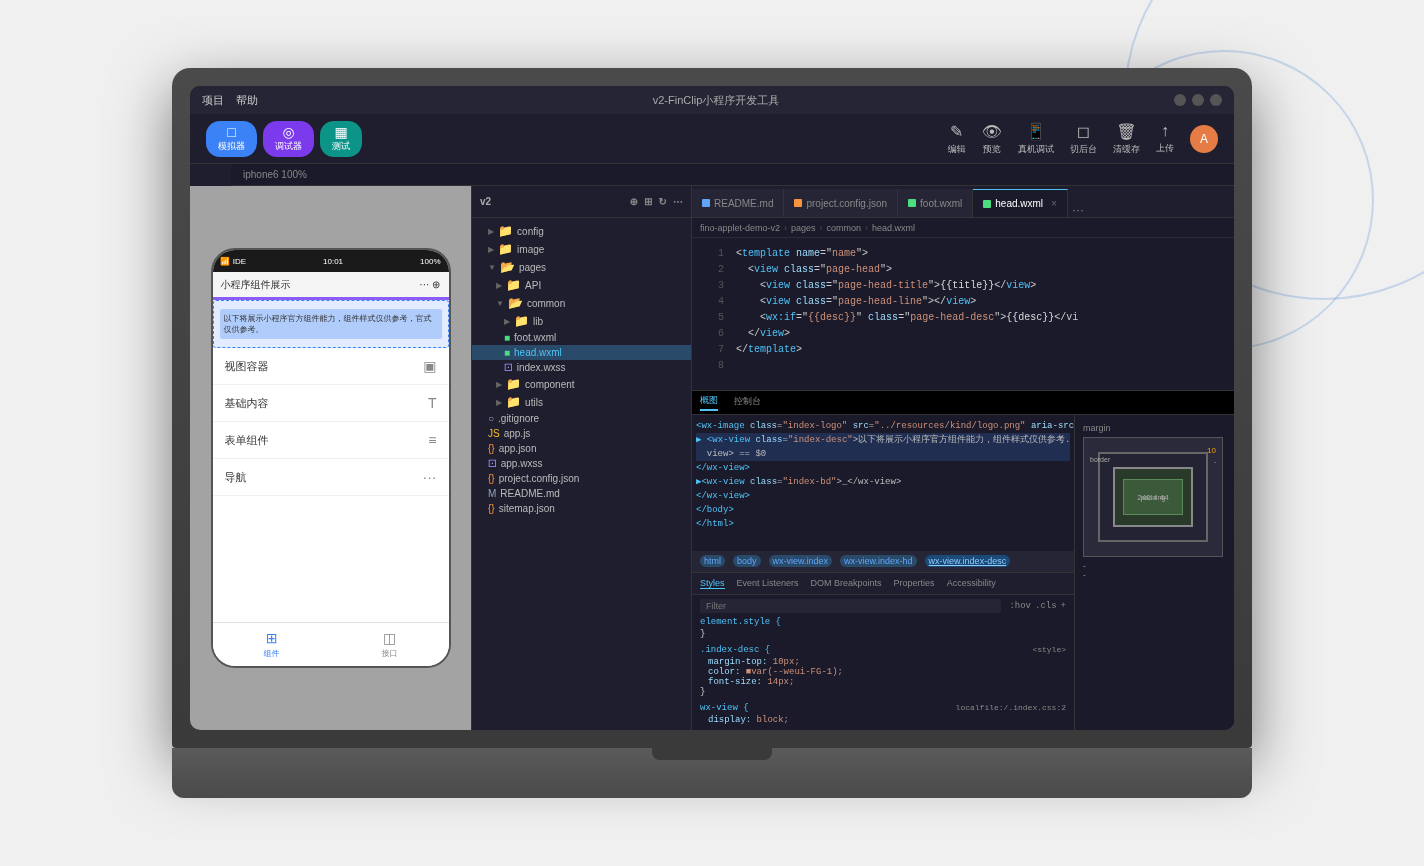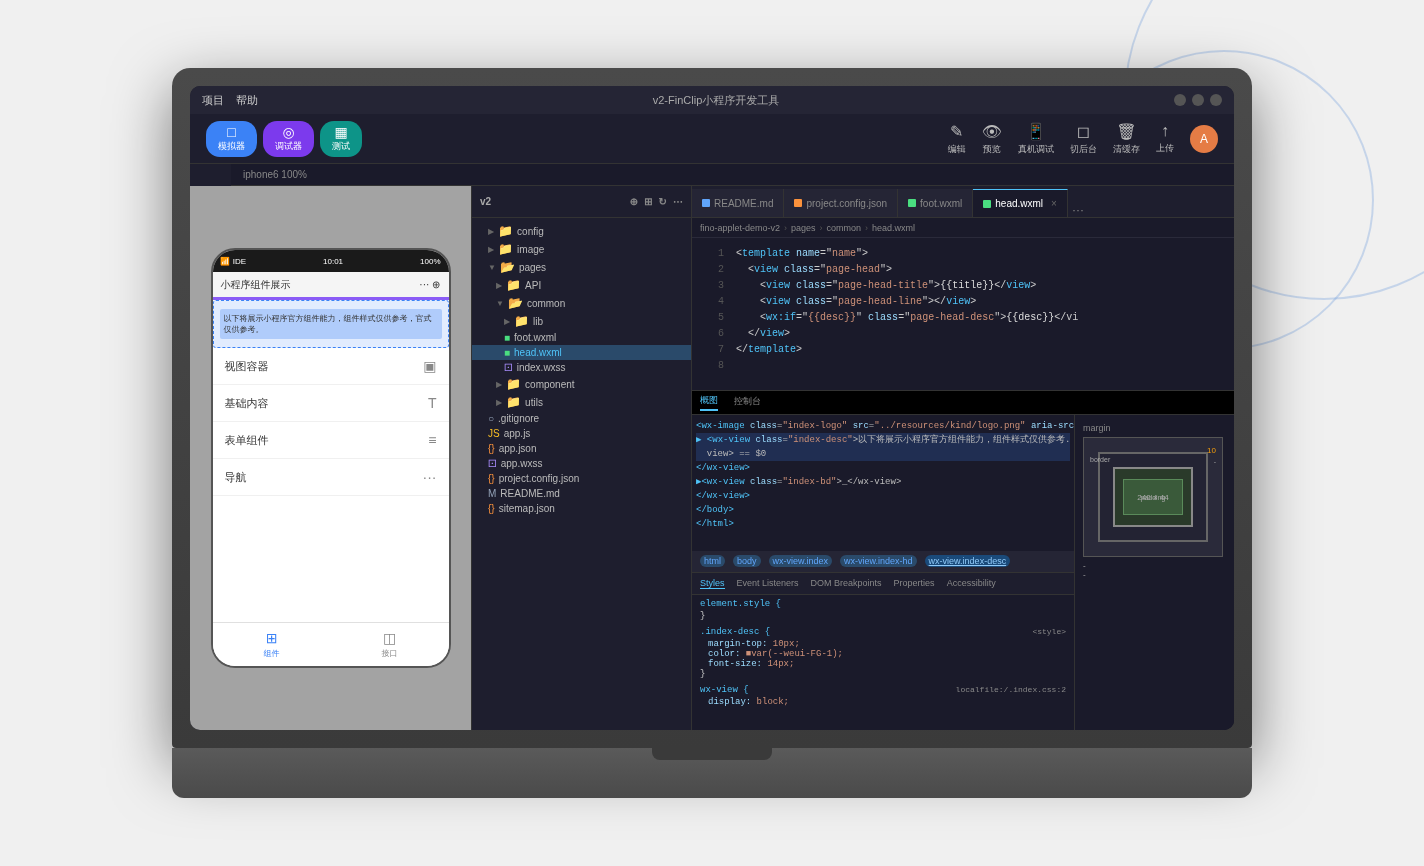--- a/index.html
+++ b/index.html
@@ -977,20 +977,28 @@
 
                   <div class="inspect-tabs">
                     <span class="inspect-tab active">Styles</span>
                     <span class="inspect-tab">Event Listeners</span>
                     <span class="inspect-tab">DOM Breakpoints</span>
                     <span class="inspect-tab">Properties</span>
                     <span class="inspect-tab">Accessibility</span>
                   </div>
 
                   <div class="styles-panel">
+                    <div class="styles-filter">
+                      <input class="styles-filter-input" placeholder="Filter" style="">
+                      <div class="styles-filter-btns">
+                        <span>:hov</span>
+                        <span>.cls</span>
+                        <span>+</span>
+                      </div>
+                    </div>
                     <div class="style-rule">
                       <div class="style-selector">element.style {</div>
                       <div class="style-brace">}</div>
                     </div>
                     <div class="style-rule">
                       <div class="style-selector">
                         .index-desc {
                         <span class="style-source">&lt;style&gt;</span>
                       </div>
                       <div class="style-prop">

